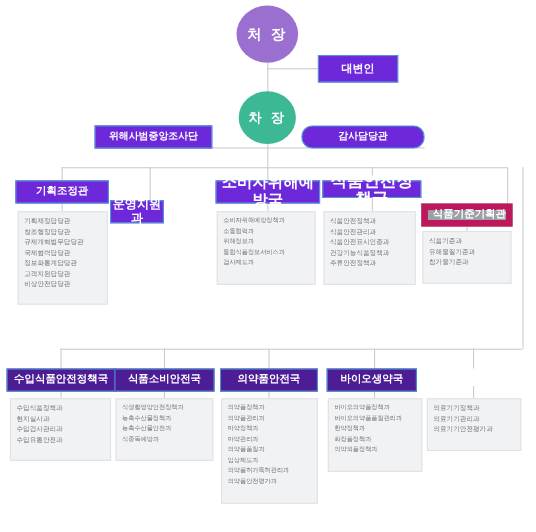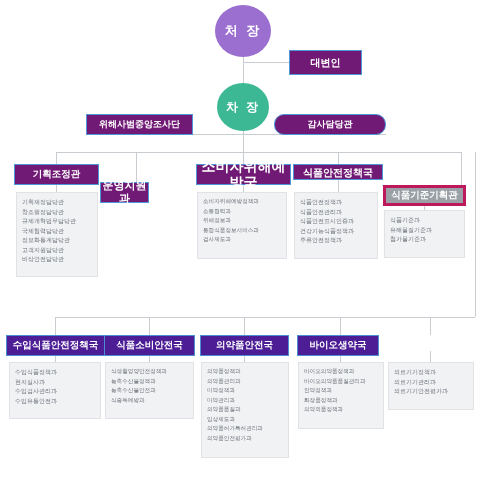--- a/index.html
+++ b/index.html
@@ -35,23 +35,23 @@
 
   .box{
     position:absolute;
     display:flex;align-items:center;justify-content:center;
     box-sizing:border-box;
     color:#ffffff;
     font-weight:bold;
     text-align:center;
     line-height:1.1;
   }
-  .b-blue{background:#701a75;border:1px solid #4f96d8;}
+  .b-blue{background:#6d28d9;border:1px solid #4f96d8;}
   .b-blue2{background:#4c1d95;border:1px solid #4a8fd2;}
-  .b-gray{background:#9aa0a6;border:3px solid #be185d;}
+  .b-gray{background:#9aa0a6;border:6px solid #be185d;justify-content:flex-end;}
 
   
   .panel{
     position:absolute;
     background:#f1f2f4;
     border:1px solid #e0e2e5;
     box-sizing:border-box;
     padding:4px 5px 4px 5px;
   }
   .panel .it{
@@ -132,21 +132,21 @@
   </div>
 
   <div class="box b-blue" style="left:100px;top:182px;width:49px;height:21px;font-size:11px;">
     <span>운영지원과</span>
   </div>
 
   <div class="box b-blue" style="left:196px;top:164px;width:95px;height:21px;font-size:14px;font-family:Liberation Serif, serif;">
     <span>소비자위해예방국</span>
   </div>
 
-  <div class="box b-blue" style="left:293px;top:164px;width:90px;height:16px;font-size:10px;align-items:center;">
+  <div class="box b-blue" style="left:293px;top:164px;width:90px;height:16px;font-size:15px;align-items:center;">
     <span>식품안전정책국</span>
   </div>
 
   <div class="box b-gray" style="left:383px;top:185px;width:83px;height:21px;font-size:9.5px;">
     <span>식품기준기획관</span>
   </div>
 
   <div class="panel" style="left:16px;top:192px;width:82px;height:85px;">
     <div class="it">기획재정담당관</div>
     <div class="it">창조행정담당관</div>

